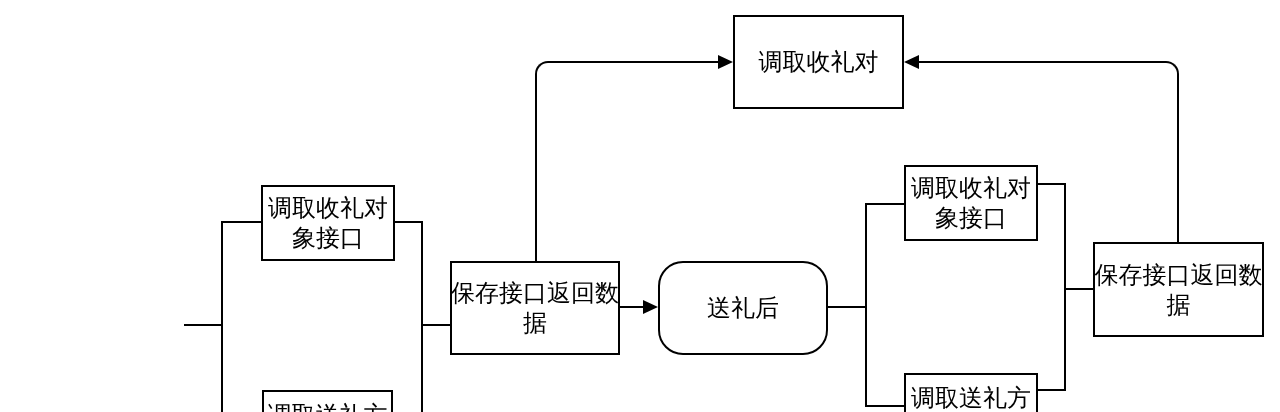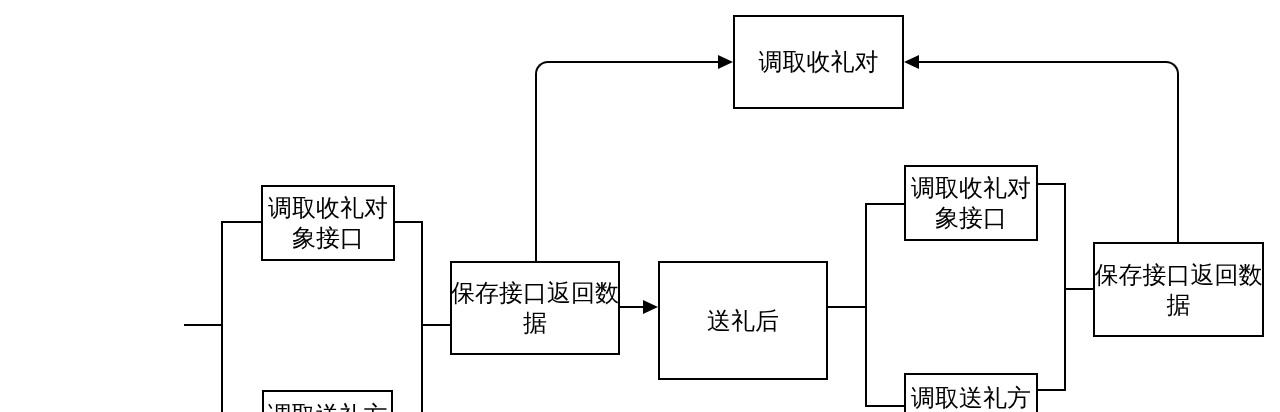--- a/index.html
+++ b/index.html
@@ -97,21 +97,21 @@
 
   <div class="node clip-top" style="left:262px; top:390px; width:131px; height:76px;">
     <span>调取送礼方</span>
   </div>
 
   <div class="node" style="left:450px; top:261px; width:170px; height:94px;">
     <span>保存接口返回数
 据</span>
   </div>
 
-  <div class="node" style="left:658px; top:261px; width:170px; height:119px;">
+  <div class="node" style="left:658px; top:261px; width:170px; height:94px;border-radius:25px;">
     <span>送礼后</span>
   </div>
 
   <div class="node" style="left:904px; top:165px; width:134px; height:76px;">
     <span>调取收礼对
 象接口</span>
   </div>
 
   <div class="node clip-top" style="left:904px; top:373px; width:134px; height:76px;">
     <span>调取送礼方</span>

